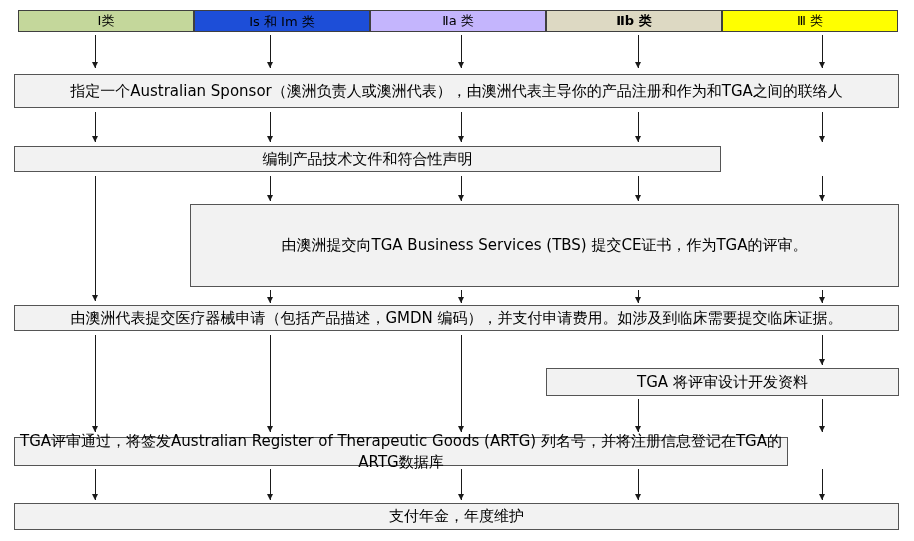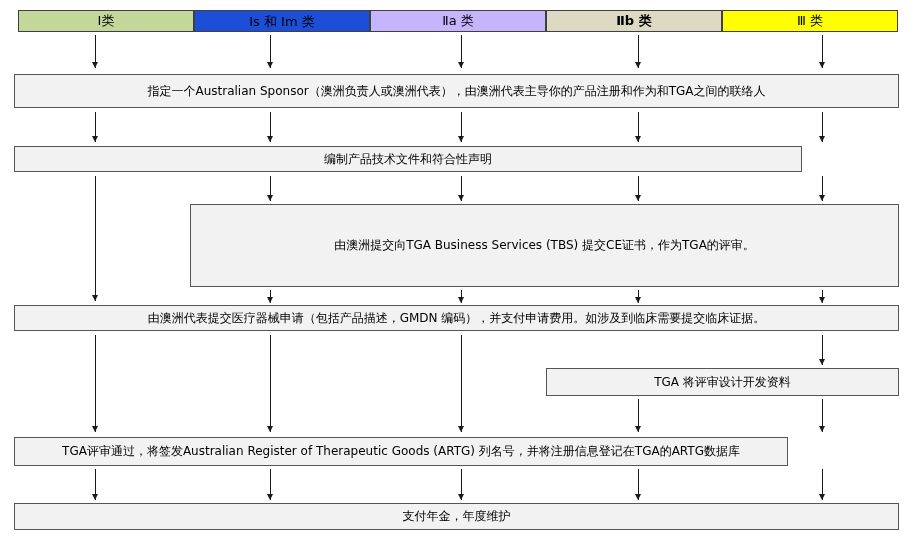--- a/index.html
+++ b/index.html
@@ -10,21 +10,21 @@
   }
   .cat{
     position:absolute;top:10px;width:176px;height:22px;
     border:1px solid #3f3f3f;box-sizing:border-box;
     display:flex;align-items:center;justify-content:center;
     font-size:13px;
   }
   .box{
     position:absolute;background:#F2F2F2;border:1px solid #555555;
     box-sizing:border-box;display:flex;align-items:center;justify-content:center;
-    text-align:center;font-size:12px;line-height:1.35;
+    text-align:center;font-size:15px;line-height:1.35;
   }
   .box.two-line{flex-direction:row;gap:20px;}
   .arrow{
     position:absolute;width:1px;background:#1a1a1a;
   }
   .arrow::after{
     content:"";position:absolute;left:-3px;bottom:0;width:0;height:0;
     border-left:3.5px solid transparent;border-right:3.5px solid transparent;
     border-top:6px solid #1a1a1a;
   }
@@ -46,21 +46,21 @@
   <div class="cat" style="left: 546px; background: rgb(221, 217, 195); font-weight: bold;">
       <span>Ⅱb 类</span>
     </div>
   <div class="cat" style="left: 722px; background: rgb(255, 255, 0);">
       <span>Ⅲ 类</span>
     </div>
 
   <div class="box" style="left:14px;top:74px;width:885px;height:34px">
       <span>指定一个Australian Sponsor（澳洲负责人或澳洲代表），由澳洲代表主导你的产品注册和作为和TGA之间的联络人</span>
     </div>
-  <div class="box" style="left:14px;top:146px;width:788px;height:26px">
+  <div class="box" style="left:14px;top:146px;width:707px;height:26px">
       <span>编制产品技术文件和符合性声明</span>
     </div>
 
   <div class="box two-line" style="left:190px;top:204px;width:709px;height:83px">
     <span>由澳洲提交向TGA Business Services (TBS) 提交CE证书，作为TGA的评审。</span>
   </div>
 
   <div class="box" style="left:14px;top:305px;width:885px;height:26px">
       <span>由澳洲代表提交医疗器械申请（包括产品描述，GMDN 编码），并支付申请费用。如涉及到临床需要提交临床证据。</span>
     </div>

